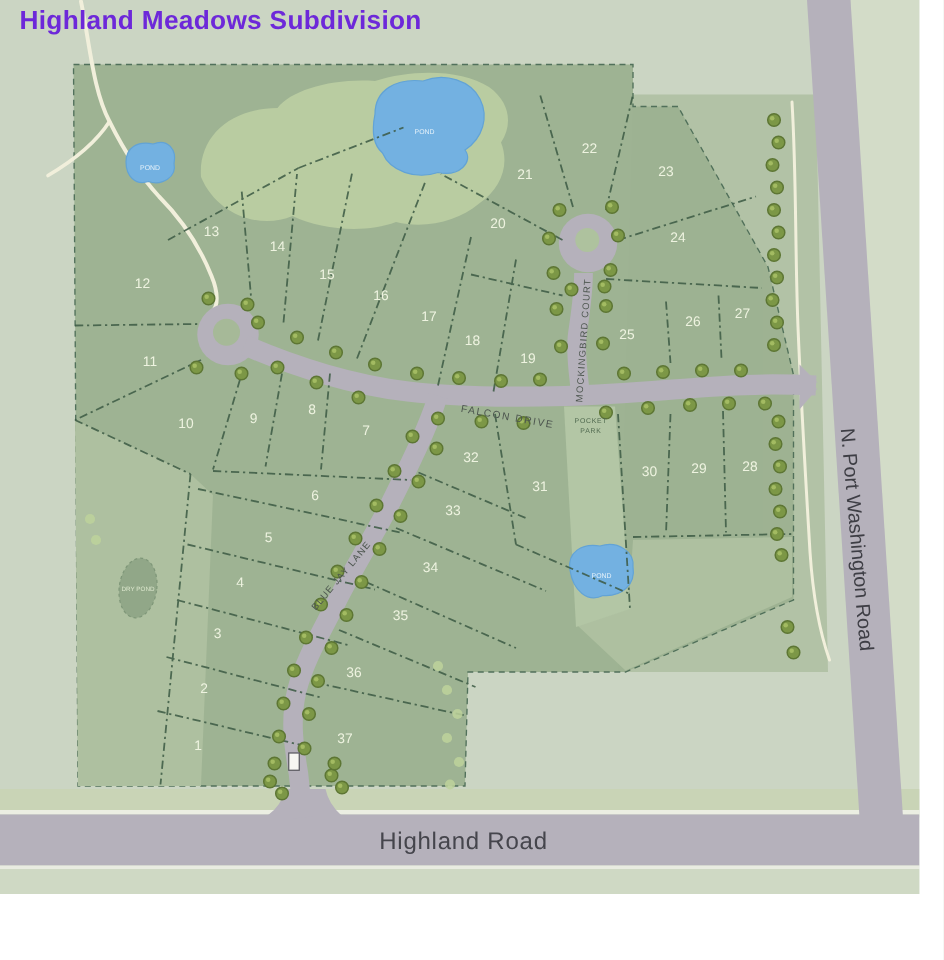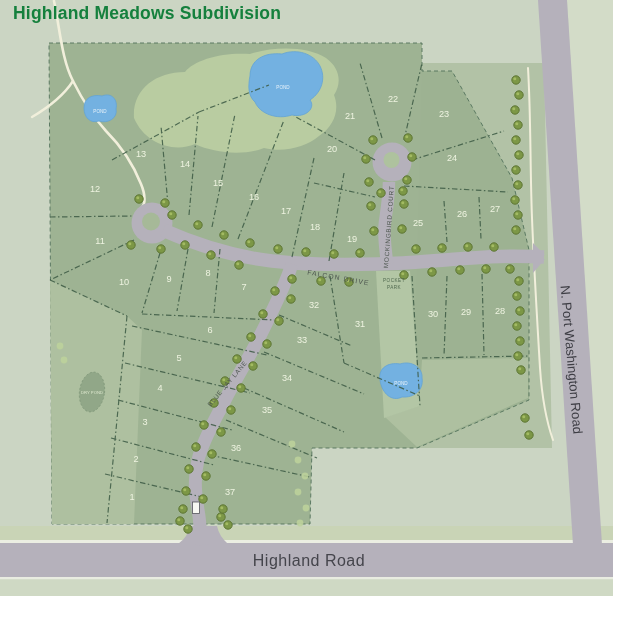--- a/index.html
+++ b/index.html
@@ -1,17 +1,17 @@
 <!DOCTYPE html>
 <html><head>
 <meta charset="utf-8">
 <style>
   html,body{margin:0;padding:0;background:#ffffff;}
   .page{position:relative;width:629px;height:640px;background:#fff;overflow:hidden;font-family:"Liberation Sans",sans-serif;}
-  .title{position:absolute;left:13px;top:3px;margin:0;font-size:17.5px;font-weight:700;color:#15803d;letter-spacing:.2px;font-family:"Liberation Sans",sans-serif;}
+  .title{position:absolute;left:13px;top:3px;margin:0;font-size:17.5px;font-weight:700;color:#6d28d9;letter-spacing:.2px;font-family:"Liberation Sans",sans-serif;}
   svg text{font-family:"Liberation Sans",sans-serif;}
   .lotnum{fill:#eef3e0;}
   .pondlbl{fill:#eaf4fb;opacity:.95;}
 </style>
 </head>
 <body>
 
 <div class="page">
   <h1 class="title">Highland Meadows Subdivision</h1>
 

